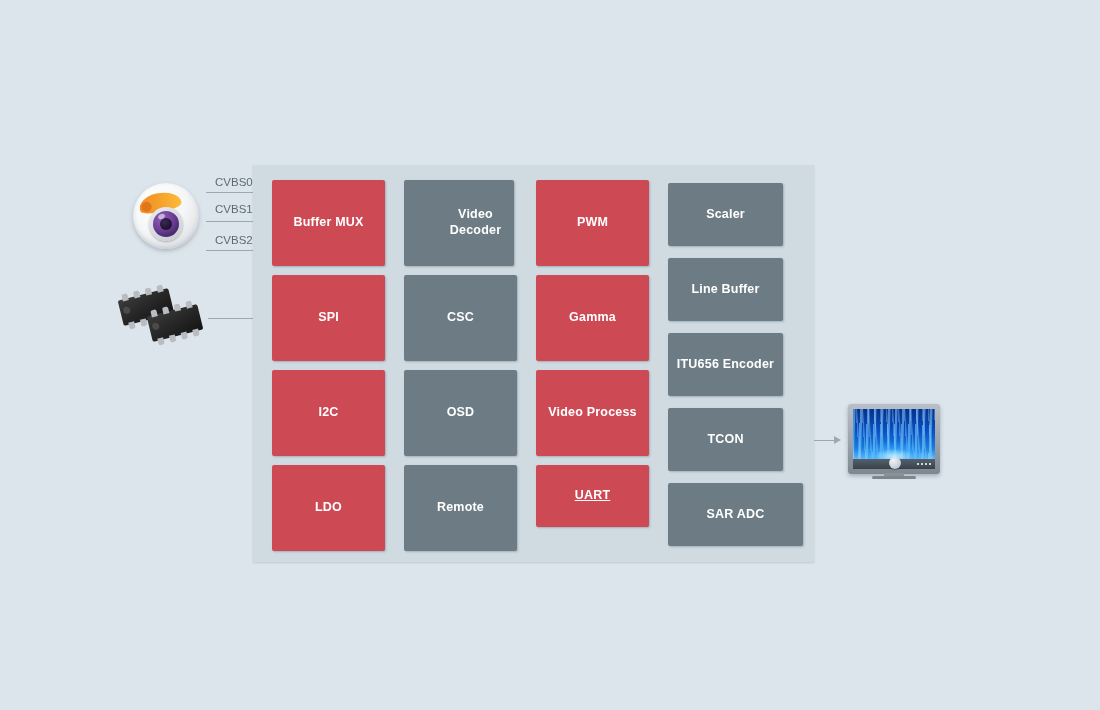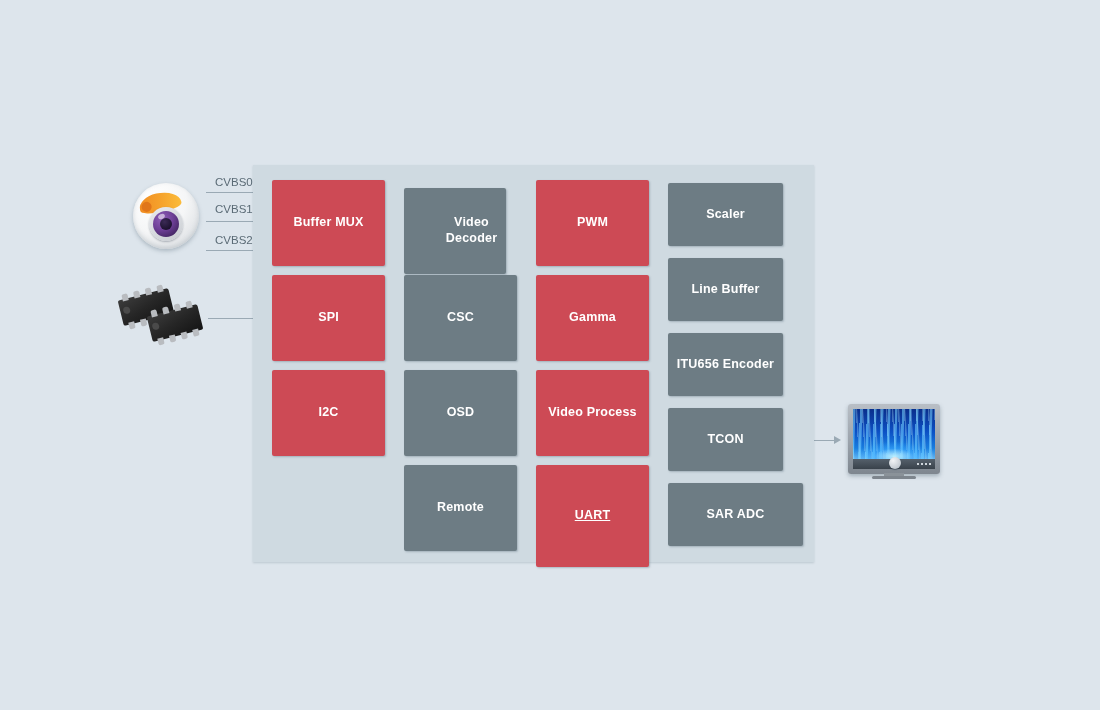--- a/index.html
+++ b/index.html
@@ -333,22 +333,25 @@
 
   <div class="block red" style="left:272px; top:180px; width:113px; height:86px;">
     <span class="lbl">Buffer MUX</span>
   </div>
   <div class="block red" style="left:272px; top:275px; width:113px; height:86px;">
     <span class="lbl">SPI</span>
   </div>
   <div class="block red" style="left:272px; top:370px; width:113px; height:86px;">
     <span class="lbl">I2C</span>
   </div>
-
-  <div class="block gray" style="left:404px; top:188px; width:102px; height:86px;padding-left:35px;">
+  <div class="block red" style="left:272px; top:465px; width:113px; height:86px;">
+    <span class="lbl">LDO</span>
+  </div>
+
+  <div class="block gray" style="left:404px; top:180px; width:110px; height:86px;padding-left:35px;">
     <span class="lbl">Video Decoder</span>
   </div>
   <div class="block gray" style="left:404px; top:275px; width:113px; height:86px;">
     <span class="lbl">CSC</span>
   </div>
   <div class="block gray" style="left:404px; top:370px; width:113px; height:86px;">
     <span class="lbl">OSD</span>
   </div>
   <div class="block gray" style="left:404px; top:465px; width:113px; height:86px;">
     <span class="lbl">Remote</span>
@@ -356,21 +359,21 @@
 
   <div class="block red" style="left:536px; top:180px; width:113px; height:86px;">
     <span class="lbl">PWM</span>
   </div>
   <div class="block red" style="left:536px; top:275px; width:113px; height:86px;">
     <span class="lbl">Gamma</span>
   </div>
   <div class="block red" style="left:536px; top:370px; width:113px; height:86px;">
     <span class="lbl">Video Process</span>
   </div>
-  <div class="block red" style="left:536px; top:465px; width:113px; height:102px;text-decoration:underline;">
+  <div class="block red" style="left:536px; top:465px; width:113px; height:62px;text-decoration:underline;">
     <span class="lbl">UART</span>
   </div>
 
   <div class="block gray" style="left:668px; top:183px; width:115px; height:63px;">
     <span class="lbl">Scaler</span>
   </div>
   <div class="block gray" style="left:668px; top:258px; width:115px; height:63px;">
     <span class="lbl">Line Buffer</span>
   </div>
   <div class="block gray" style="left:668px; top:333px; width:115px; height:63px;">

